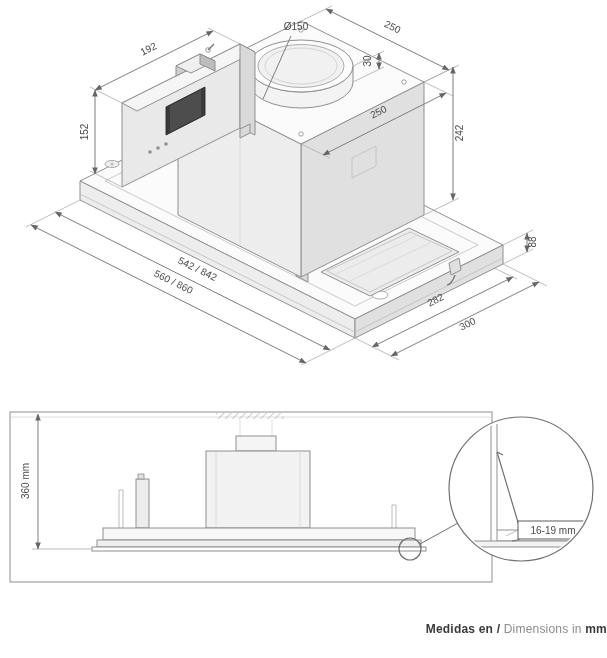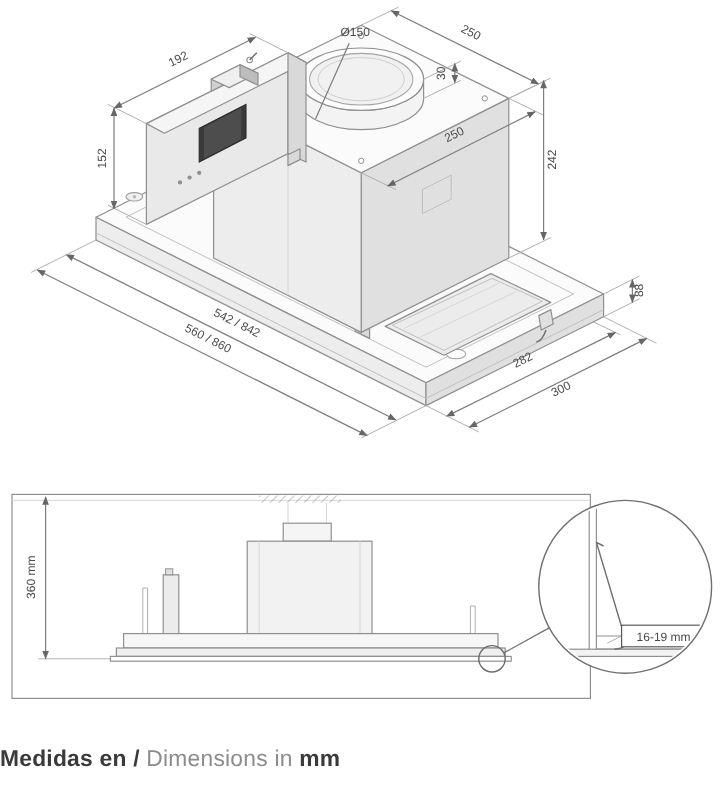--- a/index.html
+++ b/index.html
@@ -10,22 +10,22 @@
   .face{stroke:#8f8f8f;stroke-width:1;stroke-linejoin:round;}
   .f-top{fill:#fbfbfb;} .f-front{fill:#ededed;} .f-right{fill:#e0e0e0;}
   .f-lite{fill:#f5f5f5;} .f-mid{fill:#e9e9e9;} .f-dark{fill:#d9d9d9;}
   .thin{stroke:#bdbdbd;stroke-width:.8;fill:none;}
   .faint{stroke:#d5d5d5;stroke-width:.8;fill:none;}
   .dim{stroke:#7d7d7d;stroke-width:1;fill:none;}
   .ext{stroke:#ababab;stroke-width:.8;fill:none;}
   .det{stroke:#6f6f6f;stroke-width:1.2;fill:none;}
   .dimtxt{font-size:10px;fill:#4a4a4a;}
   .anchor-mid{text-anchor:middle;}
-  .caption{position:absolute;top:622px;left:0;width:100%;text-align:left;
-           font-size:19px;letter-spacing:.2px;}
+  .caption{position:absolute;top:622px;left:0;width:100%;text-align:right;
+           font-size:12px;letter-spacing:.2px;}
   .cap-strong{font-weight:bold;color:#3a3a3a;}
   .cap-soft{font-weight:normal;color:#8c8c8c;}
 </style>
 </head>
 <body>
 
 <div class="stage">
 <svg width="607" height="612" viewBox="0 0 607 612">
   <defs>
     <marker id="ae" orient="auto" markerWidth="8" markerHeight="7" refX="6.6" refY="2.8">

